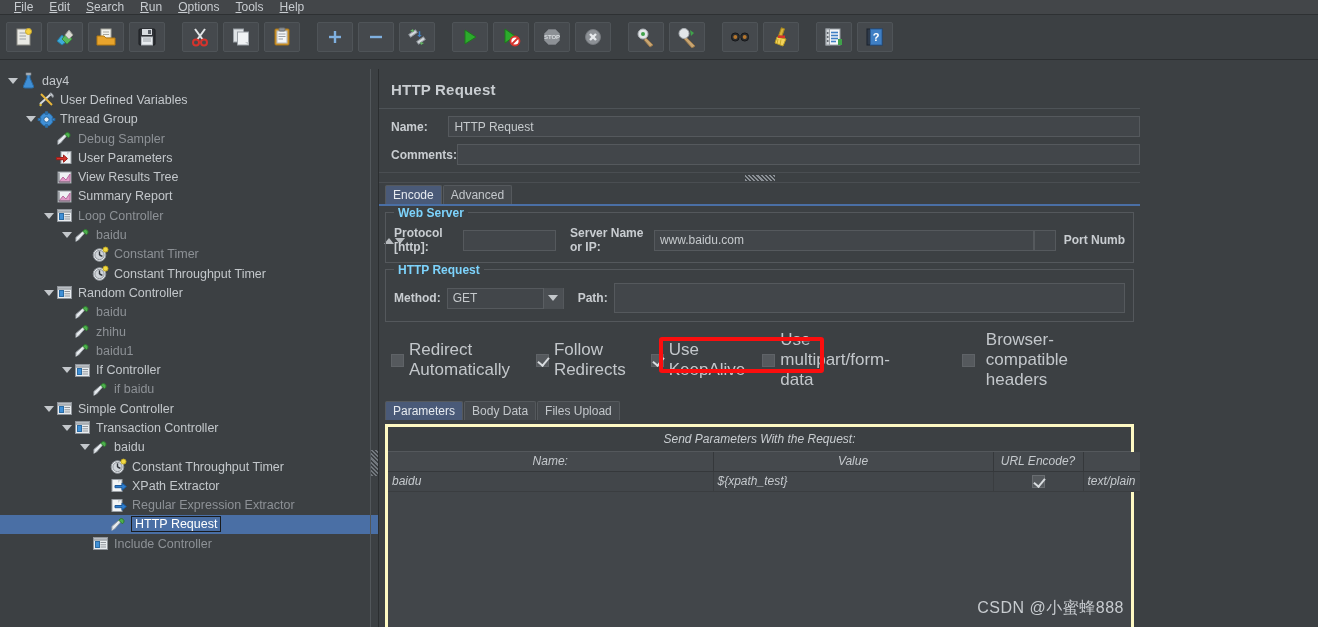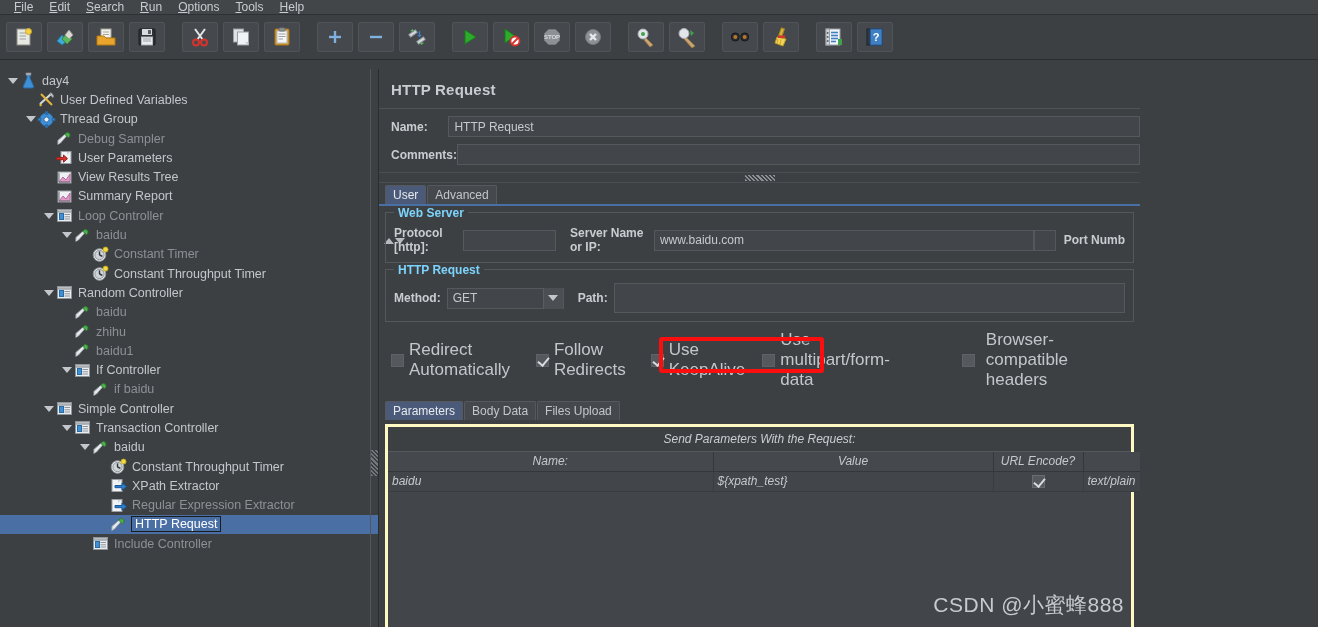--- a/index.html
+++ b/index.html
@@ -206,21 +206,21 @@
     border-width: 0 2px 2px 0; transform: rotate(40deg);
   }
   .ptable-filler { height: 170px; background: #42464a; }
 
   .redbox {
     position: absolute; border: 4px solid #fb0e0e;
     border-radius: 3px; pointer-events: none;
   }
   .watermark {
     position: absolute; right: 16px; bottom: 8px;
-    font-size: 21px; color: #c7cbcf; letter-spacing: .5px;
+    font-size: 16px; color: #c7cbcf; letter-spacing: .5px;
   }
 
   
   .ic { display: block; }
 </style>
 </head>
 <body>
 
 <div id="app">
 
@@ -804,21 +804,21 @@
         <div class="hsplit-grip"></div>
       </div>
 
       <div class="collapse-arrows">
         <div class="ca up"></div>
         <div class="ca down"></div>
       </div>
 
       <div class="tabstrip" id="mode-tabs">
           <div class="tab active">
-            <span>User</span>
+            <span>Encode</span>
           </div>
           <div class="tab">
             <span>Advanced</span>
           </div>
         </div>
       <div class="tab-underline"></div>
 
       <div class="groupbox">
         <div class="gb-title">Web Server</div>
         <div class="gb-row">

